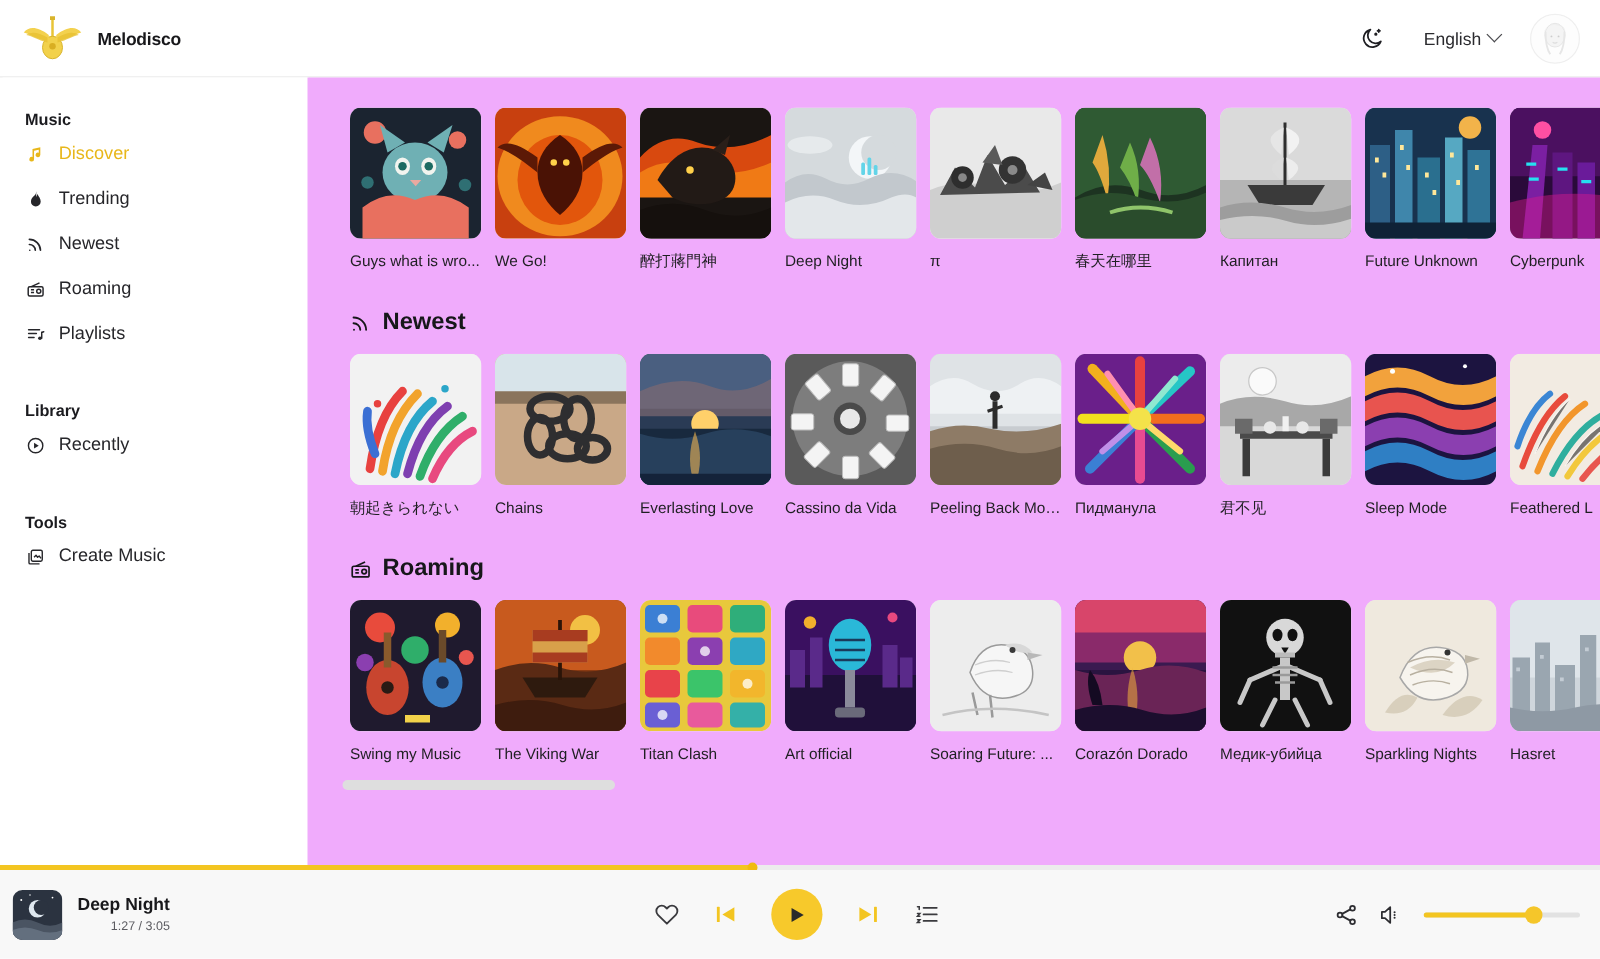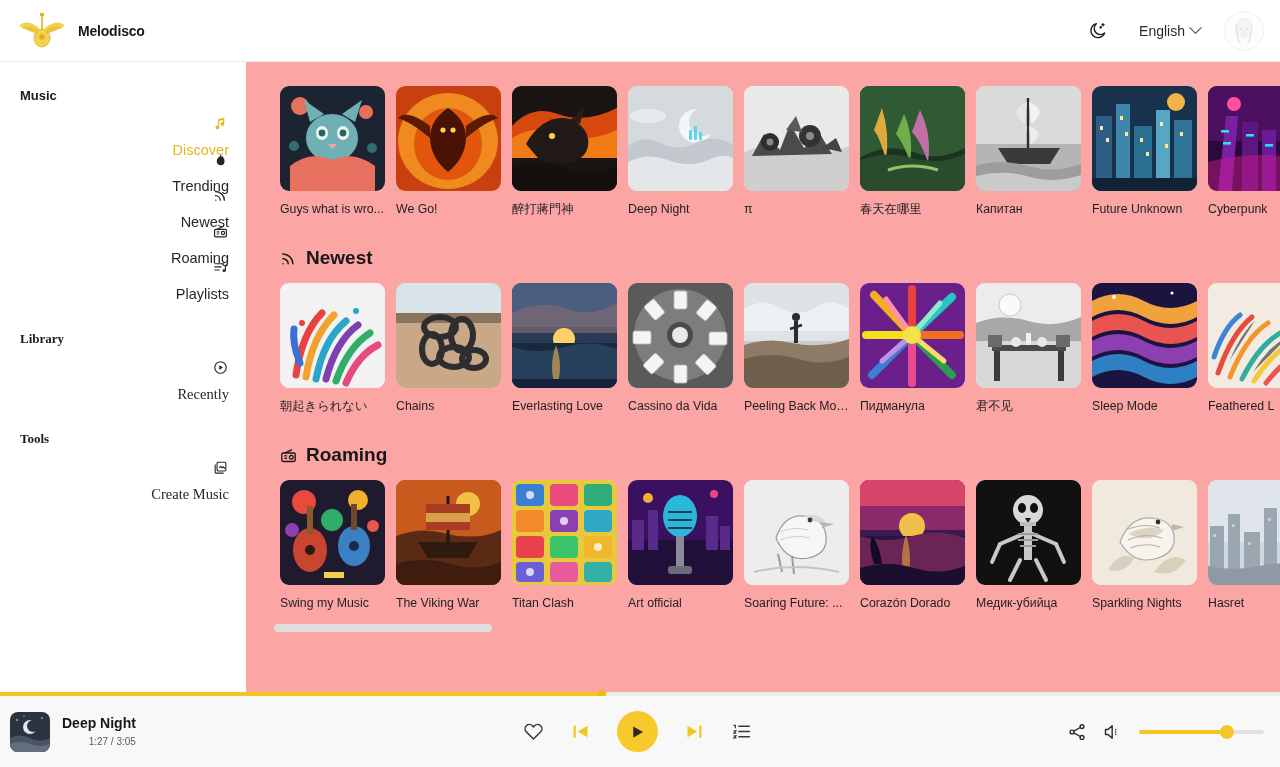--- a/index.html
+++ b/index.html
@@ -44,34 +44,34 @@
   
   .sidebar {
     position: absolute; top: 62px; left: 2px; width: 246px; height: 630px;
     background: #fff; border-right: 1px solid #ececec;
     padding: 26px 0 0 0;
   }
   .nav-group-title {
     font-size: 13px; font-weight: 700; color: #1b1b1f;
     padding: 0 18px; margin-bottom: 12px;
   }
-  .nav-group + .nav-group { margin-top: 36px; font-family: Liberation Serif, serif; }
+  .nav-group + .nav-group { margin-top: 26px; }
   .nav-item {
-    display: flex; align-items: flex-end; gap: 10px;
+    display: flex; align-items: flex-start; gap: 10px;
     height: 36px; padding: 0 18px; cursor: pointer;
-    font-size: 14.5px; color: #26262a; flex-direction: column;
+    font-size: 14.5px; color: #26262a;
   }
   .nav-item.active { color: #e8b71a; font-weight: 500; }
   .nav-item .ni { width: 17px; height: 17px; display: flex; align-items: center; justify-content: center; flex: none; }
 
   
   .content {
     position: absolute; top: 62px; left: 246px;
     width: 1034px; height: 630px;
-    overflow: hidden; background: #fca5a5;
+    overflow: hidden; background: #f0abfc;
   }
   .section { padding: 0 0 0 0; }
   .section-header {
     display: flex; align-items: center; gap: 9px;
     padding: 0 0 0 34px; margin-bottom: 14px;
   }
   .section-title { font-size: 19px; font-weight: 700; color: #17171a; }
   .row {
     display: flex; gap: 11px; padding: 0 0 0 34px;
     overflow: hidden;

